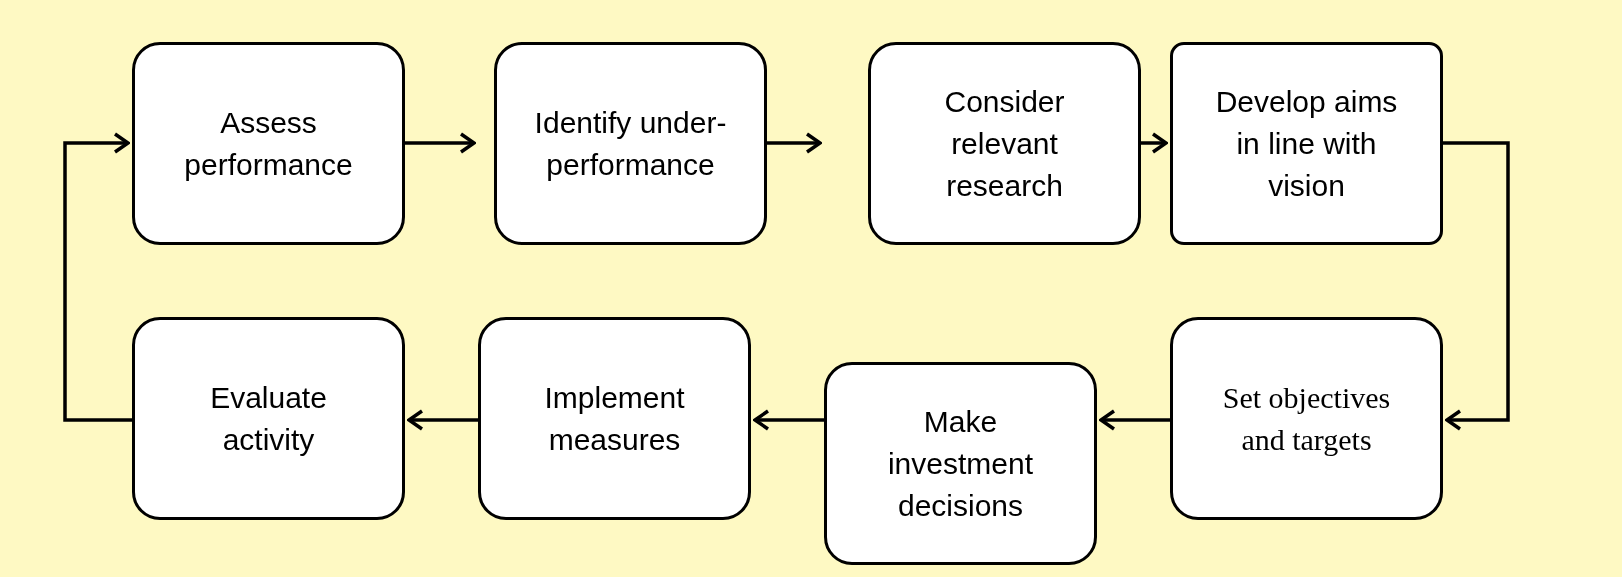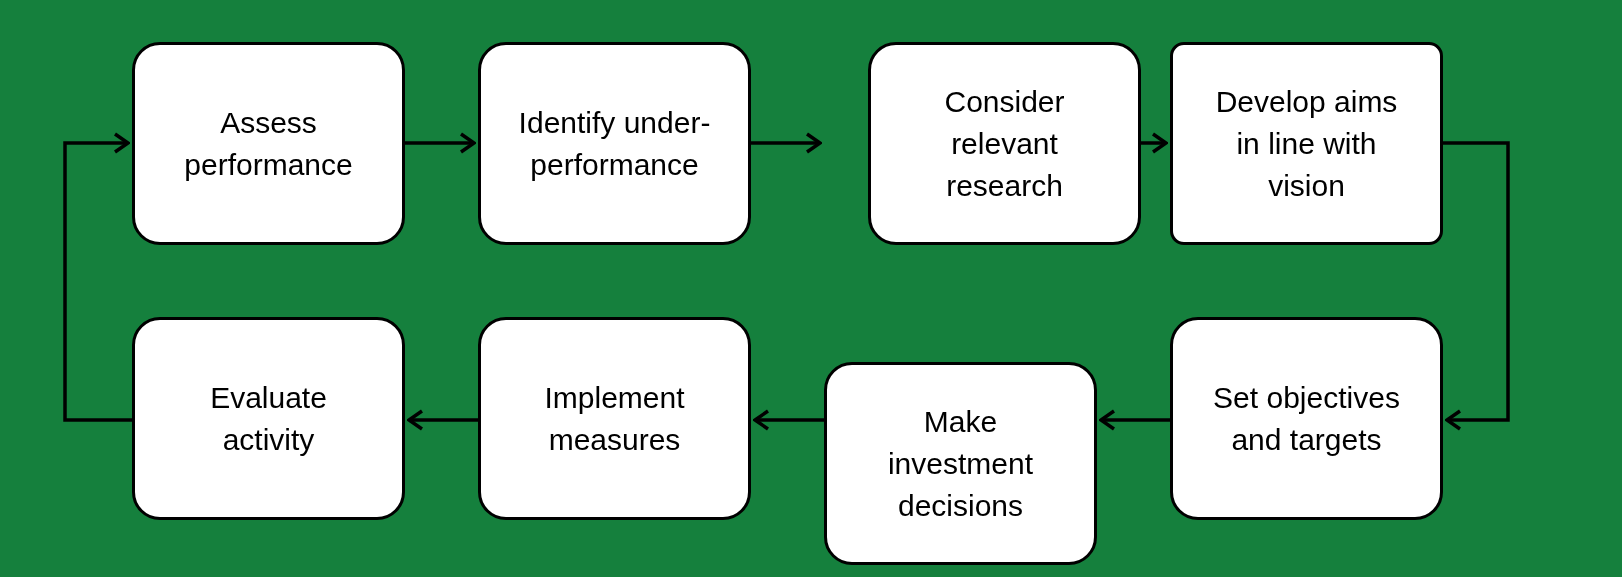--- a/index.html
+++ b/index.html
@@ -4,21 +4,21 @@
 <style>
   html, body {
     margin: 0;
     padding: 0;
     background: #ffffff;
   }
   .canvas {
     position: relative;
     width: 1622px;
     height: 577px;
-    background: #15803d;
+    background: #fef9c3;
     font-family: "Liberation Sans", "DejaVu Sans", sans-serif;
     overflow: hidden;
   }
   .node {
     position: absolute;
     width: 273px;
     height: 203px;
     box-sizing: border-box;
     border: 3px solid #000000;
     border-radius: 28px;
@@ -27,27 +27,27 @@
     align-items: center;
     justify-content: center;
     text-align: center;
     font-size: 30px;
     line-height: 42px;
     color: #000000;
     white-space: pre-line;
     z-index: 2;
   }
   .r1c1 { left: 132px; top: 42px; }
-  .r1c2 { left: 478px; top: 42px; }
+  .r1c2 { left: 494px; top: 42px; }
   .r1c3 { left: 824px; top: 42px; margin-left: 44px; }
   .r1c4 { left: 1170px; top: 42px; border-radius: 14px; }
   .r2c1 { left: 132px; top: 317px; }
   .r2c2 { left: 478px; top: 317px; }
   .r2c3 { left: 824px; top: 317px; margin-top: 45px; }
-  .r2c4 { left: 1170px; top: 317px; }
+  .r2c4 { left: 1170px; top: 317px; font-family: Liberation Serif, serif; }
   .arrows {
     position: absolute;
     left: 0;
     top: 0;
     width: 1622px;
     height: 577px;
     z-index: 1;
   }
   .arrows path {
     fill: none;

